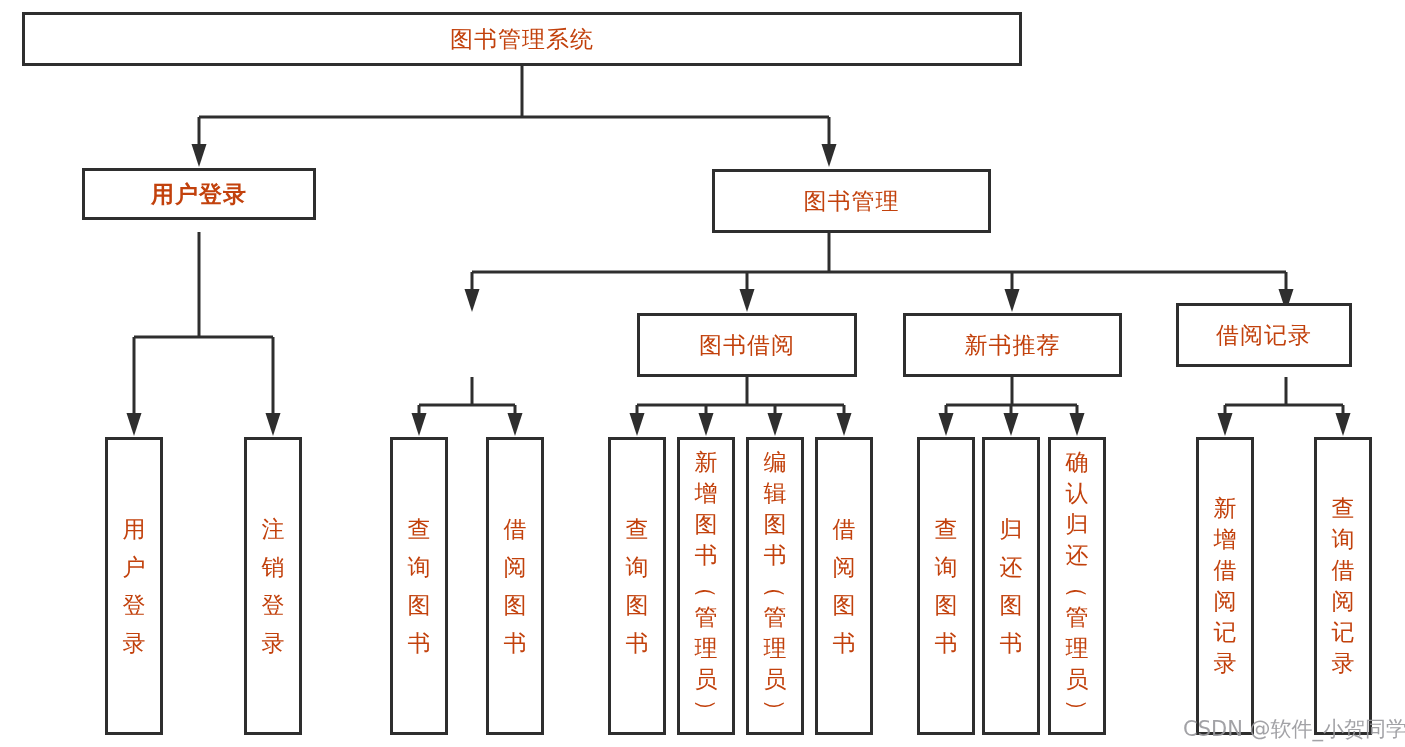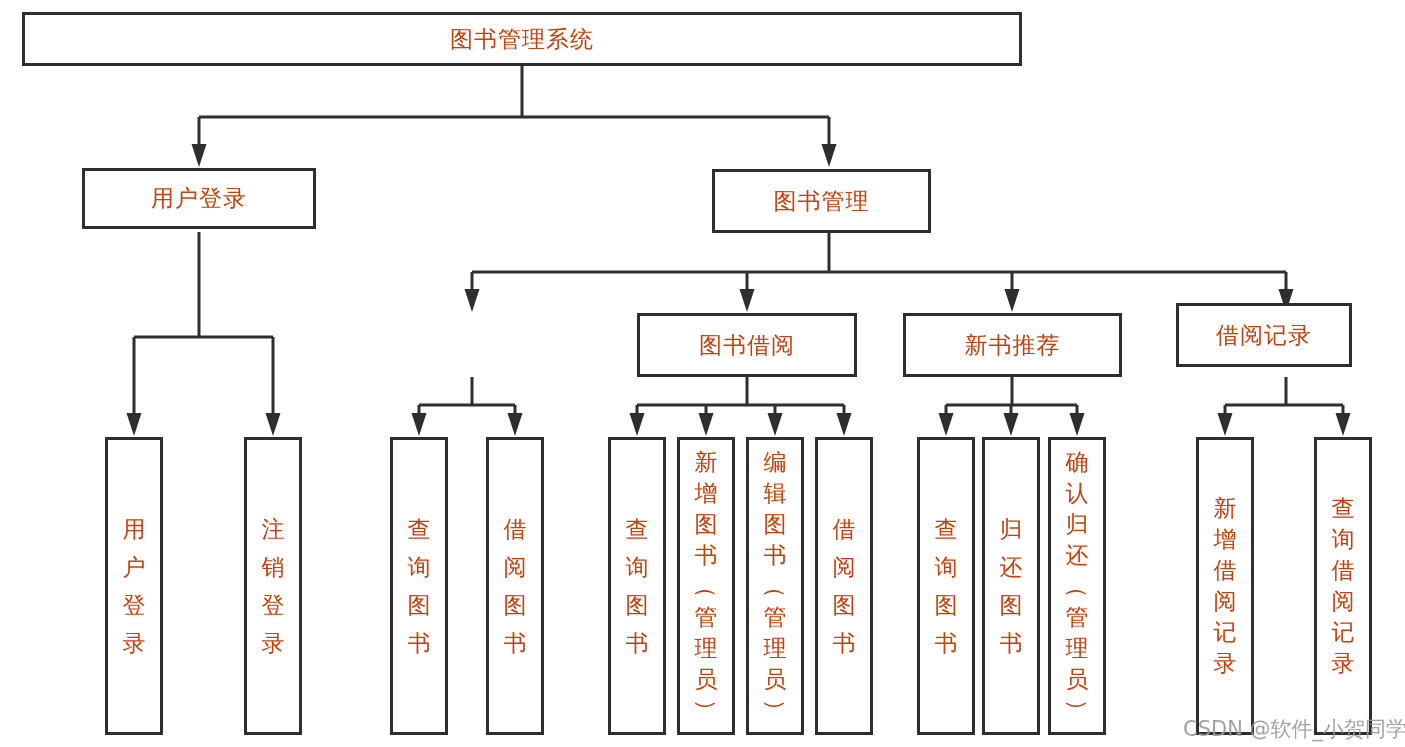--- a/index.html
+++ b/index.html
@@ -117,24 +117,24 @@
 
       <polygon points="1225,436 1217.5,413 1232.5,413"></polygon>
       <polygon points="1343,436 1335.5,413 1350.5,413"></polygon>
     </g>
   </svg>
 
   <div class="node hbox" style="left:22px;top:12px;width:1000px;height:54px;">
     <span>图书管理系统</span>
   </div>
 
-  <div class="node hbox" style="left:82px;top:168px;width:234px;height:61px;">
+  <div class="node hbox" style="left:82px;top:168px;width:234px;height:52px;font-weight:bold;">
     <span>用户登录</span>
   </div>
-  <div class="node hbox" style="left:712px;top:169px;width:219px;height:64px;">
+  <div class="node hbox" style="left:712px;top:169px;width:279px;height:64px;">
     <span>图书管理</span>
   </div>
 
   <div class="node hbox" style="left:637px;top:313px;width:220px;height:64px;">
     <span>图书借阅</span>
   </div>
   <div class="node hbox" style="left:903px;top:313px;width:219px;height:64px;">
     <span>新书推荐</span>
   </div>
   <div class="node hbox" style="left:1176px;top:303px;width:176px;height:64px;">

